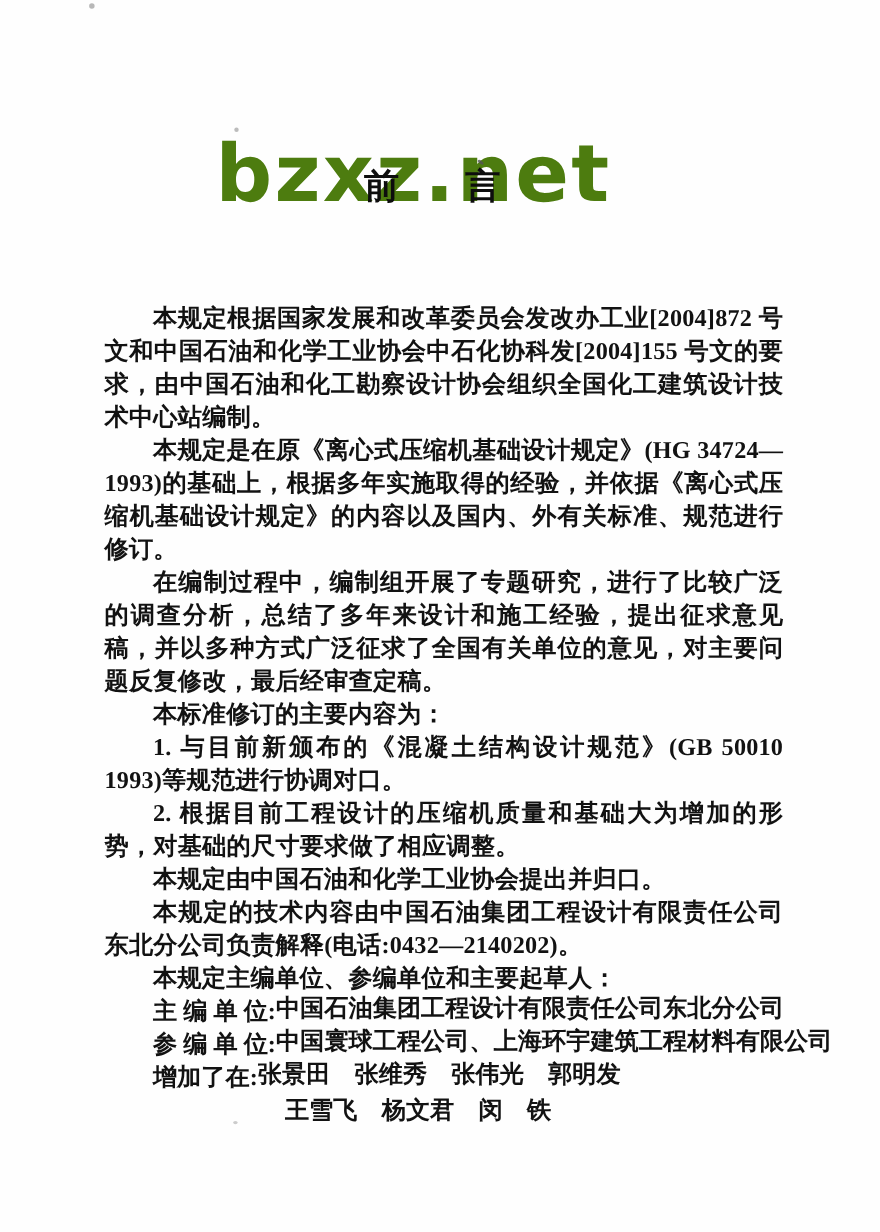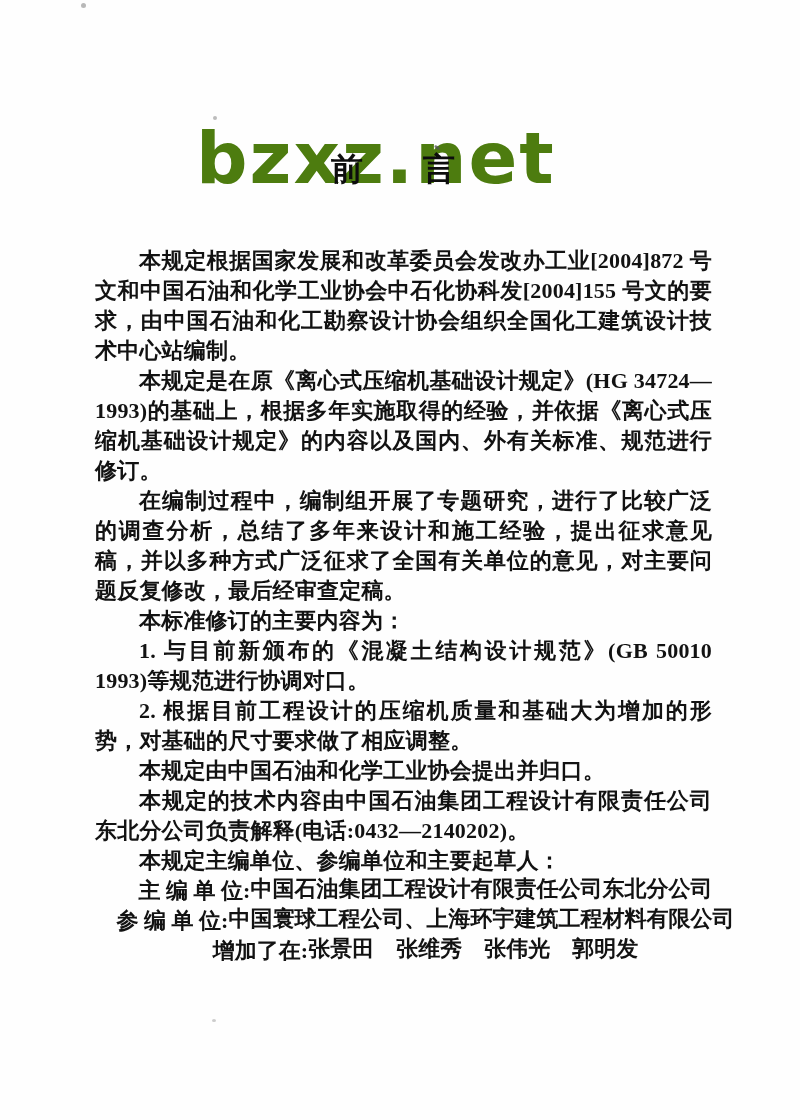--- a/index.html
+++ b/index.html
@@ -30,40 +30,39 @@
     text-align:center;
     font-size:32px;
     font-weight:bold;
     letter-spacing:14px;
     line-height:1.2;
     color:#0d0d0d;
   }
   .content{
     position:relative;
     z-index:1;
-    margin-top:58px;
+    margin-top:86px;
     padding:0 88px 0 95px;
   }
   .content p{
     margin:0;
     font-size:22px;
     line-height:30px;
     font-weight:600;
     text-align:justify;
     text-indent:2em;
     letter-spacing:0.2px;
   }
   .credits{margin-top:0;}
   .credit-row{
     display:flex;
     font-size:22px;
     line-height:30px;
     font-weight:600;
     padding-left:44px;
-    justify-content:center;
   }
   .credit-label{white-space:pre;font-weight:700;}
   .credit-value{white-space:pre;font-family:Liberation Mono, monospace;}
   .drafters-cont{
     font-size:22px;
     line-height:30px;
     font-weight:600;
     padding-left:164px;
     white-space:pre;
   }
@@ -104,16 +103,17 @@
           <span class="credit-value">中国石油集团工程设计有限责任公司东北分公司</span>
       </div>
       <div class="credit-row">
         <span class="credit-label">参 编 单 位:</span>
           <span class="credit-value">中国寰球工程公司、上海环宇建筑工程材料有限公司</span>
       </div>
       <div class="credit-row">
         <span class="credit-label">增加了在:</span>
           <span class="credit-value">张景田　张维秀　张伟光　郭明发</span>
       </div>
+      <div class="drafters-cont">王雪飞　杨文君　闵　铁</div>
     </div>
   </div>
 
 </div>
 
 </body></html>

